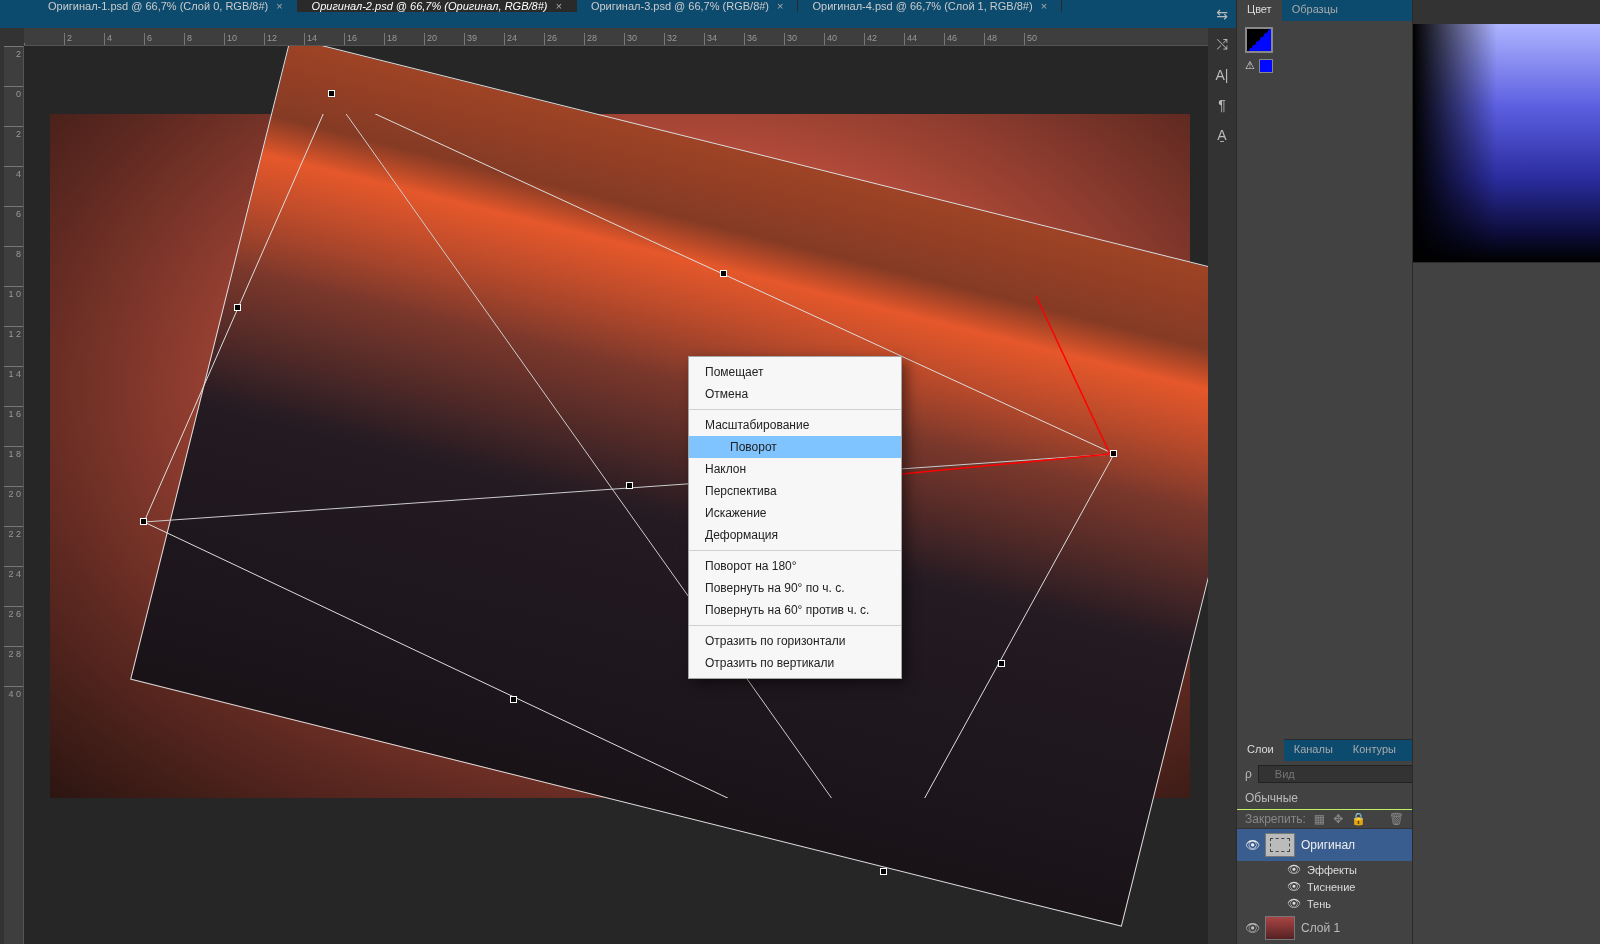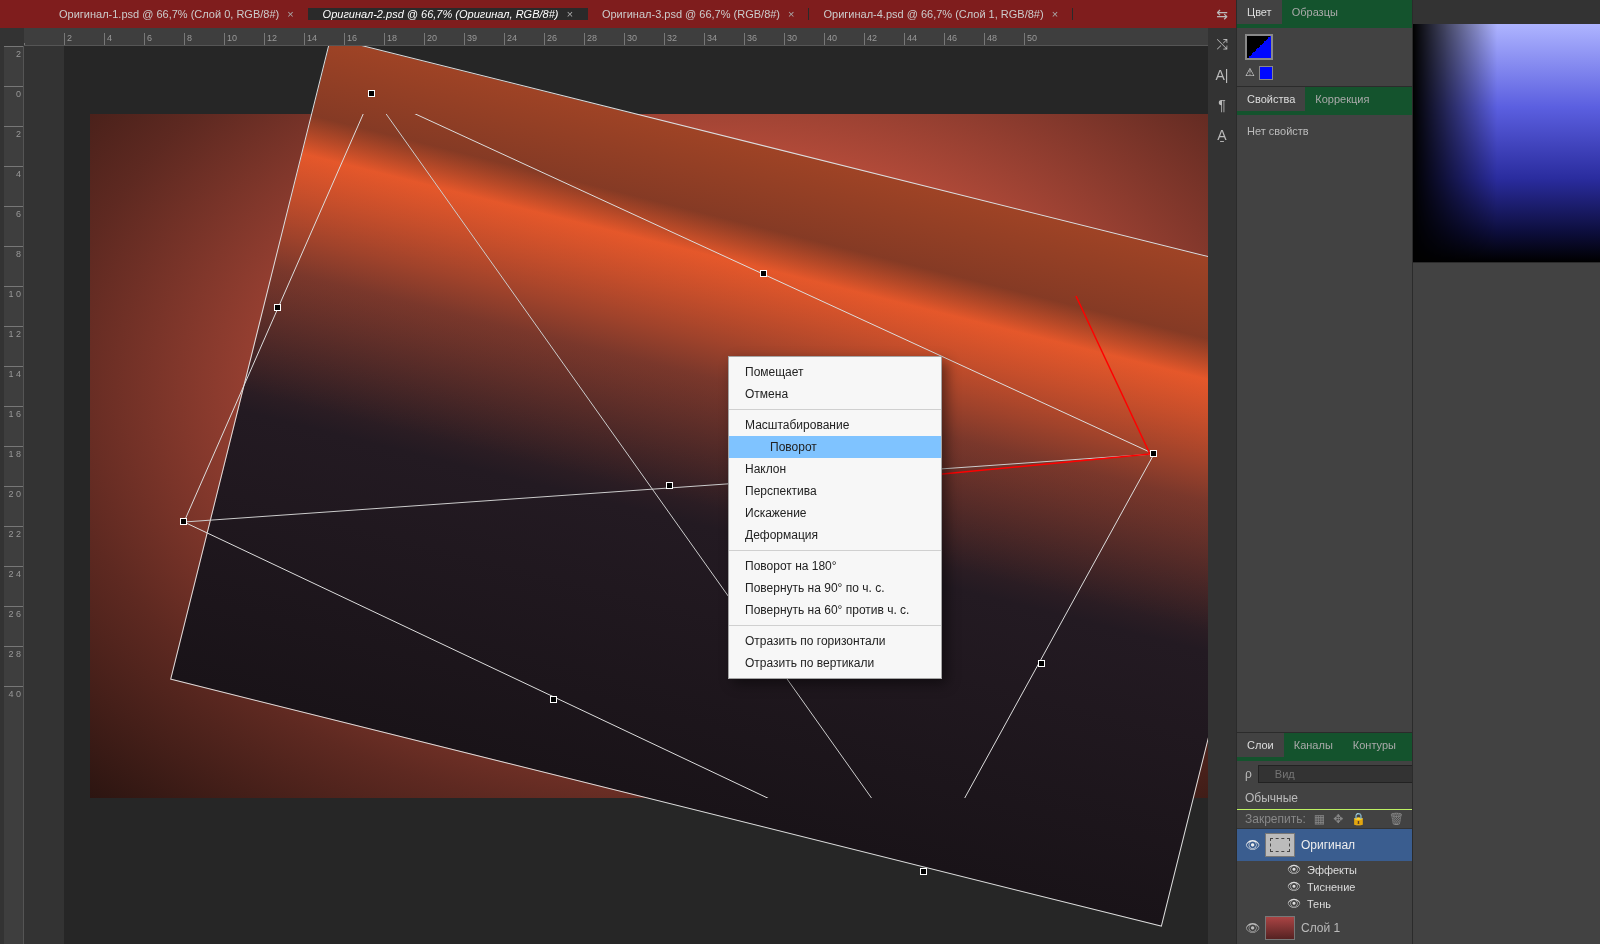--- a/index.html
+++ b/index.html
@@ -1,44 +1,44 @@
 <!DOCTYPE html>
 <html><head>
 <meta charset="utf-8">
 <style>
   html,body{margin:0;padding:0;height:100%;background:#333;font-family:"Segoe UI",Tahoma,sans-serif;font-size:12px;color:#bbb;overflow:hidden;}
   *{box-sizing:border-box;}
-  .tab-bar{position:absolute;left:0;right:0;top:0;height:28px;background:#7f1d1d;display:flex;align-items:center;padding-left:45px;}
+  .tab-bar{position:absolute;left:0;right:0;top:0;height:28px;background:#0c4a6e;display:flex;align-items:flex-start;padding-left:34px;}
   .tab{display:flex;align-items:center;padding:0 14px;font-size:11px;color:#ccc;border-right:1px solid #2a2a2a;}
   .tab.active{background:#2a2a2a;color:#fff;font-style:italic;}
   .tab .close{margin-left:8px;color:#aaa;}
   .ruler-h{position:absolute;left:24px;top:28px;right:392px;height:18px;background:#3e3e3e;color:#999;font-size:9px;display:flex;align-items:flex-end;overflow:hidden;border-bottom:1px solid #555;}
   .ruler-v{position:absolute;left:4px;top:46px;bottom:0;width:20px;background:#3e3e3e;color:#999;font-size:9px;display:flex;flex-direction:column;align-items:flex-end;overflow:hidden;border-right:1px solid #555;}
   .tick{flex:0 0 auto;}
   .ruler-h .tick{width:40px;border-left:1px solid #777;padding:0 2px 2px;}
   .ruler-v .tick{height:40px;border-top:1px solid #777;padding:2px 2px 0;text-align:right;width:100%;}
-  .canvas-area{position:absolute;left:24px;top:46px;right:392px;bottom:0;background:#262626;overflow:hidden;margin-left:40px;}
+  .canvas-area{position:absolute;left:24px;top:46px;right:392px;bottom:0;background:#262626;overflow:hidden;}
   .artboard{position:absolute;left:26px;top:68px;width:1140px;height:684px;background:radial-gradient(ellipse at 55% 40%,#e46a4e 0%,#c0503d 35%,#5e2921 75%,#2c1511 100%);}
   .photo{position:absolute;left:146px;top:38px;width:1020px;height:660px;transform:rotate(14deg);transform-origin:center center;background:
     linear-gradient(to bottom,rgba(255,100,40,.55) 0%,rgba(255,130,60,.0) 55%),
     linear-gradient(to bottom,#2a1b22 0%,#2a1b22 12%,#d6502c 18%,#5b2d2c 36%,#231a22 58%,#191318 100%);
     outline:1px solid #ddd;}
   .handle{position:absolute;width:7px;height:7px;background:#000;border:1px solid #fff;pointer-events:none;}
   svg.overlay{position:absolute;left:0;top:0;width:100%;height:100%;pointer-events:none;}
   .context-menu{position:absolute;background:#f7f7f7;border:1px solid #a5a5a5;box-shadow:5px 5px 12px rgba(0,0,0,.45);color:#222;padding:4px 0;min-width:214px;font-size:12px;}
   .cm-item{padding:4px 16px;}
   .cm-item.highlight{background:#7fc3ff;padding-left:41px;}
   .cm-sep{height:1px;background:#d0d0d0;margin:4px 0;}
   
   .tool-col{position:absolute;top:6px;right:364px;width:28px;display:flex;flex-direction:column;gap:14px;align-items:center;color:#bbb;}
   .tool-col .ticon{font-size:14px;cursor:pointer;}
   
   .panels{position:absolute;right:188px;top:0;bottom:0;width:176px;background:#424242;display:flex;flex-direction:column;border-left:1px solid #2b2b2b;}
   .panels2{position:absolute;right:0;top:0;bottom:0;width:188px;background:#424242;border-left:1px solid #2b2b2b;display:flex;flex-direction:column;}
-  .panel-tabs{display:flex;align-items:flex-start;height:28px;background:#14532d;font-size:11px;}
+  .panel-tabs{display:flex;align-items:flex-end;height:21px;background:#0c4a6e;font-size:11px;}
   .ptab{padding:0 10px;line-height:24px;color:#aaa;}
   .ptab.active{background:#424242;color:#ddd;}
   .color-swatch{display:flex;gap:2px;padding:6px 8px;align-items:flex-start;}
   .sw-big{width:28px;height:26px;border:2px solid #888;background:linear-gradient(135deg,#000 0 50%,#0008ff 50% 100%);}
   .sw-small{width:14px;height:14px;border:1px solid #888;} .sw-small.b{background:#0008ff;}
   .color-picker{height:238px;background:linear-gradient(to bottom,#aeb4ff 0%,#5b5fe0 35%,#2a2c9e 65%,#0c0d3a 88%,#000 100%);position:relative;}
   .color-picker::after{content:"";position:absolute;inset:0;background:linear-gradient(to left,rgba(0,0,0,0) 0%,rgba(0,0,0,0) 55%,rgba(0,0,0,1) 100%);mix-blend-mode:multiply;}
   .panel-section{border-top:1px solid #2b2b2b;}
   .panel-body{padding:10px;color:#bbb;font-size:11px;flex:1;}
   .layers-filter{display:flex;align-items:center;gap:6px;padding:4px 8px;}
@@ -193,29 +193,20 @@
     <div class="ptab active">Цвет</div>
     <div class="ptab">Образцы</div>
   </div>
   <div class="color-swatch">
     <div class="sw-big"></div>
   </div>
   <div style="display:flex;gap:4px;padding:0 8px 6px;">
     <span style="color:#ddd;font-size:11px">⚠</span>
     <div class="sw-small b"></div>
   </div>
-  <div class="panel-section">
-    <div class="panel-tabs">
-      <div class="ptab active">Свойства</div>
-      <div class="ptab">Коррекция</div>
-    </div>
-    <div class="panel-body">
-      <span>Нет свойств</span>
-    </div>
-  </div>
   <div class="panel-section" style="margin-top:auto">
     <div class="panel-tabs">
       <div class="ptab active">Слои</div>
       <div class="ptab">Каналы</div>
       <div class="ptab">Контуры</div>
     </div>
     <div class="layers-filter">
       <span>ρ</span>
       <input placeholder="Вид" style="">
     </div>

